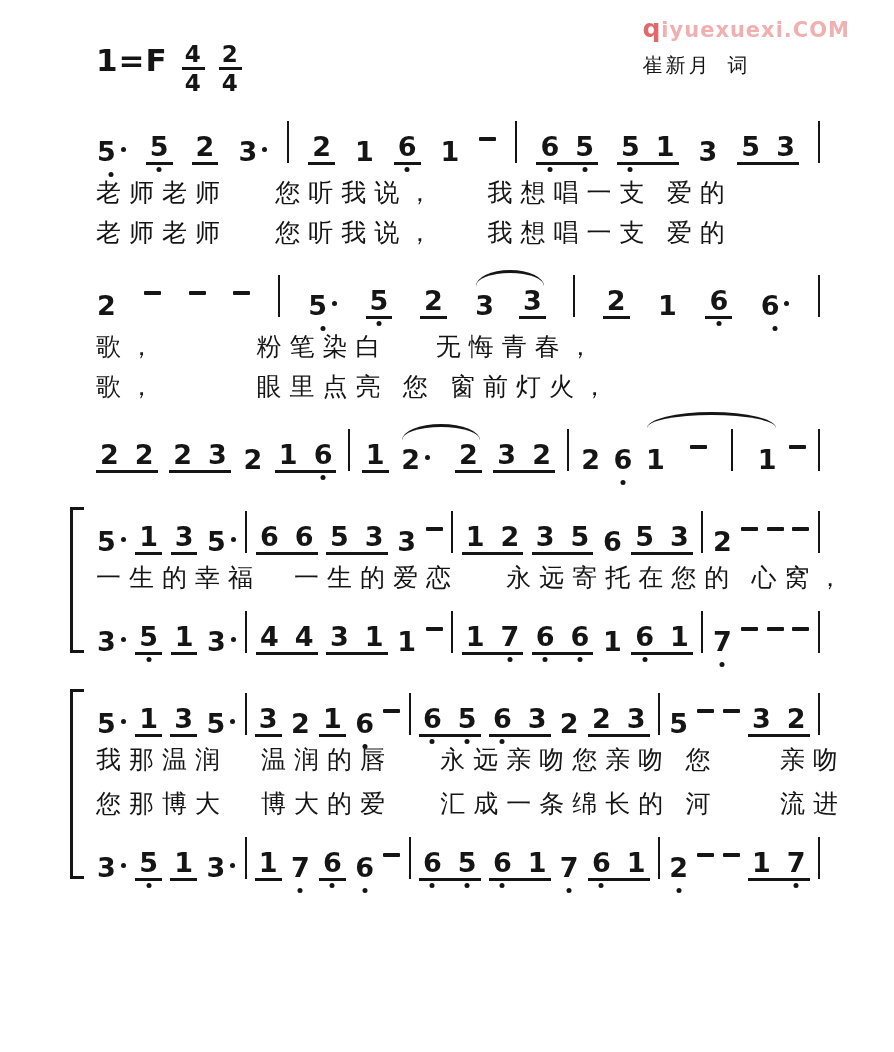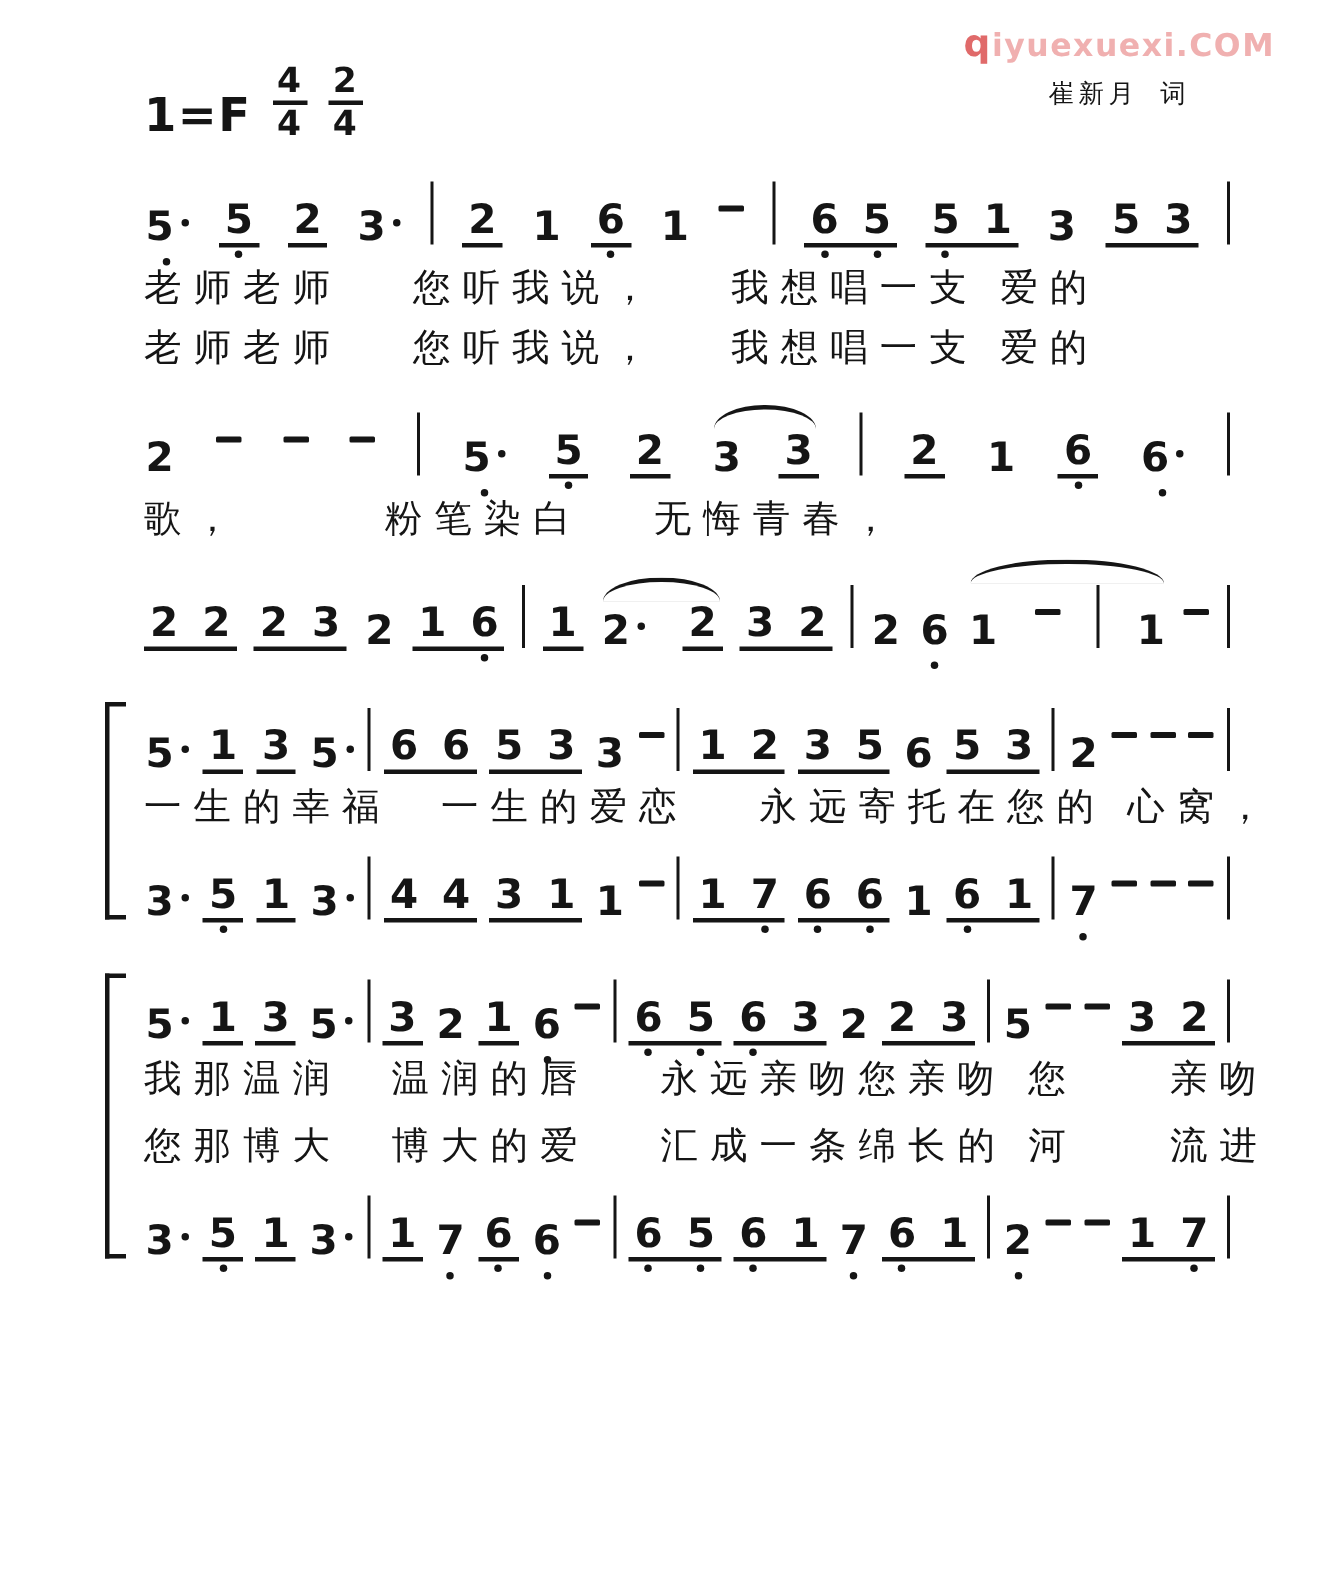--- a/index.html
+++ b/index.html
@@ -10,29 +10,29 @@
   *{box-sizing:border-box}
   html,body{margin:0;padding:0}
   body{
     width:894px;height:1052px;overflow:hidden;background:#ffffff;
     color:var(--ink);font-family:"DejaVu Sans",sans-serif;
   }
   .page{padding:14px 44px 0 56px;position:relative}
 
   
   .header{display:flex;align-items:flex-start;margin-left:40px}
-  .keysig{display:flex;align-items:flex-end;gap:14px;margin-top:28px;font-weight:700;font-size:31px;letter-spacing:1px}
+  .keysig{display:flex;align-items:flex-start;gap:14px;margin-top:28px;font-weight:700;font-size:31px;letter-spacing:1px}
   .frac{display:inline-flex;flex-direction:column;align-items:center;font-size:23px;line-height:1.05;font-weight:700}
   .frac .num{border-bottom:3px solid var(--ink);padding:0 3px 1px}
   .frac .den{padding-top:1px}
   h1.title{margin:20px 0 0 70px;font-size:46px;line-height:1;font-weight:700;letter-spacing:9px;font-family:"Liberation Serif",serif}
-  .credits{margin-left:auto;display:flex;flex-direction:column;align-items:center;font-family:"Liberation Serif",serif}
+  .credits{margin-left:auto;display:flex;flex-direction:column;align-items:flex-start;font-family:"Liberation Serif",serif}
   .watermark{font-family:"DejaVu Sans",sans-serif;font-size:21px;letter-spacing:1px;color:var(--wm-light);font-weight:700;margin-bottom:8px}
   .watermark .wq{color:var(--wm-strong);font-size:25px}
-  .credit-line{font-size:17px;letter-spacing:3px;line-height:1.45;white-space:pre}
+  .credit-line{font-size:20px;letter-spacing:3px;line-height:1.45;white-space:pre}
 
   
   .score{margin-left:40px;width:724px}
   .system{margin-top:26px;position:relative}
   .system.bracketed{margin-top:38px}
   .bracket{position:absolute;left:-26px;top:-4px;bottom:2px;width:14px;
     border:3px solid var(--ink);border-right:none}
   .note-row{display:flex;justify-content:space-between;align-items:flex-end;
     height:44px;margin-top:16px;position:relative}
   .note{font-size:27px;font-weight:700;line-height:1;position:relative;padding:0 1px}
@@ -135,20 +135,21 @@
             <span class="note">2</span>
           </span>
           <span class="note">1</span>
           <span class="grp">
             <span class="note">6<span class="bd"></span></span>
           </span>
           <span class="note">6<span class="ad"></span><span class="bd"></span></span>
           <span class="bar"></span>
         </div>
         <div class="lyric first">歌，　　  粉笔染白　 无悔青春，</div>
+        <div class="lyric">歌，　　  眼里点亮 您 窗前灯火，</div>
       </div>
       <div class="system">
         <div class="note-row">
           <span class="grp">
             <span class="note">2</span>
             <span class="note">2</span>
           </span>
           <span class="grp">
             <span class="note">2</span>
             <span class="note">3</span>

